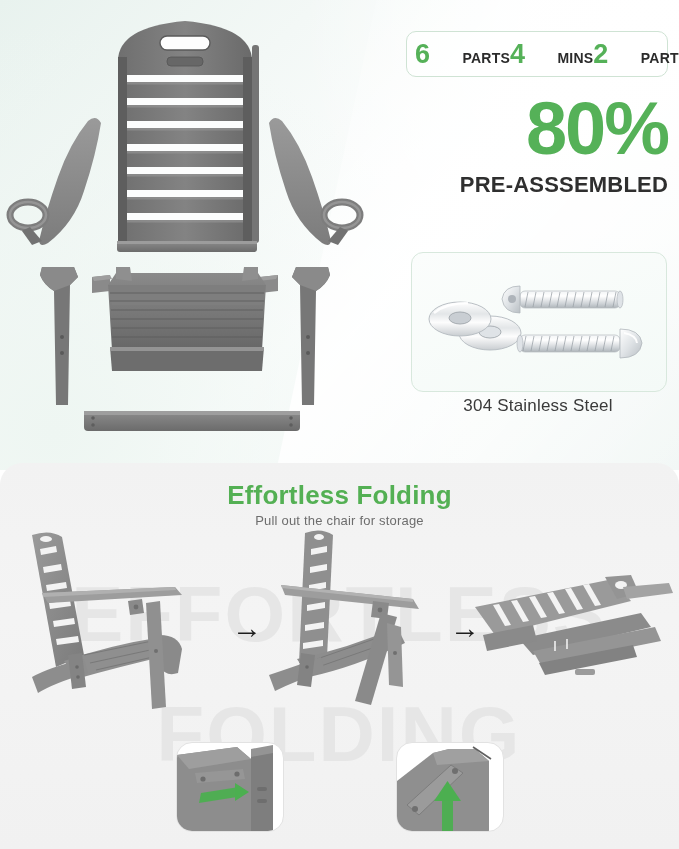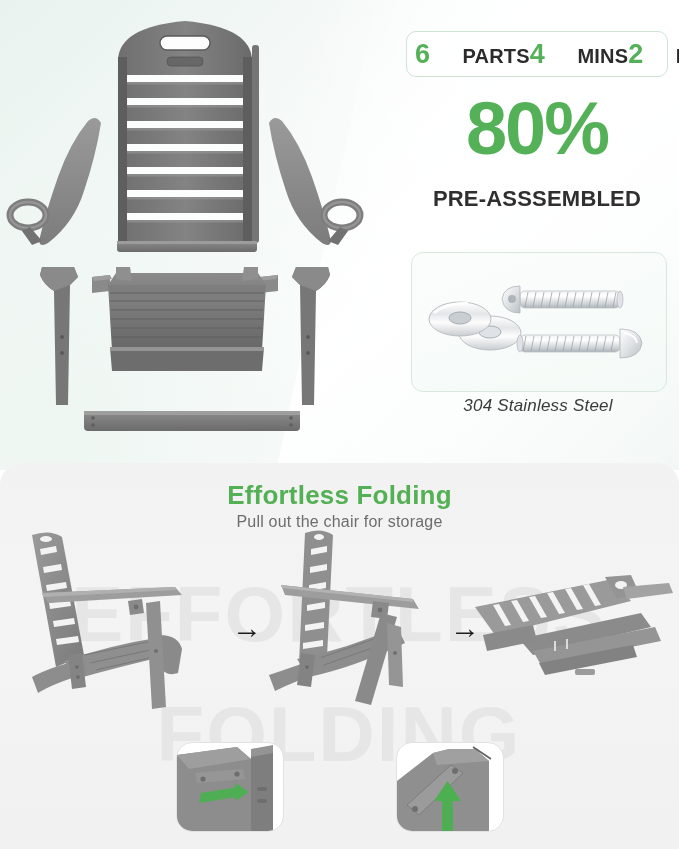--- a/index.html
+++ b/index.html
@@ -28,58 +28,58 @@
   
   .badge-pill{
     position:absolute;left:406px;top:31px;width:262px;height:46px;
     border:1.4px solid #cfe3d4;border-radius:10px;
     background:rgba(255,255,255,.62);
     display:flex;align-items:center;justify-content:space-around;
     box-sizing:border-box;padding:0 8px;
   }
   .badge-item{display:flex;align-items:baseline;white-space:nowrap;}
   .badge-num{font-size:27px;font-weight:bold;color:#55b158;letter-spacing:-.5px;}
-  .badge-unit{font-size:20px;font-weight:bold;color:#2b2b2b;letter-spacing:.2px;margin-left:1px;padding-left:32px;}
-
-  
-  .pct-wrap{position:absolute;left:406px;top:92px;width:262px;text-align:center;}
+  .badge-unit{font-size:14px;font-weight:bold;color:#2b2b2b;letter-spacing:.2px;margin-left:1px;padding-left:32px;}
+
+  
+  .pct-wrap{position:absolute;left:406px;top:92px;width:262px;text-align:right;}
   .pct-big{
     font-size:74px;line-height:74px;font-weight:bold;color:#55b158;
     letter-spacing:-2px;
   }
   .pct-sub{
-    margin-top:20px;font-size:22px;font-weight:bold;color:#2f2f2f;letter-spacing:.2px;
+    margin-top:6px;font-size:22px;font-weight:bold;color:#2f2f2f;letter-spacing:.2px;
   }
 
   
   .hw-card{
     position:absolute;left:411px;top:252px;width:254px;height:138px;
     border:1.2px solid #d8e8dd;border-radius:12px;
     background:linear-gradient(160deg,#fbfdfc 0%,#f4faf7 100%);
     overflow:hidden;
   }
   .hw-caption{
     position:absolute;left:411px;top:396px;width:254px;text-align:center;
-    font-size:17px;color:#3a3a3a;letter-spacing:.2px;font-style:italic;
+    font-size:17px;color:#3a3a3a;letter-spacing:.2px;
   }
 
   
   .bottom-section{
     position:absolute;left:0;top:463px;width:679px;height:386px;
     background:linear-gradient(180deg,#f2f2f2 0%,#f4f4f4 40%,#f1f1f1 100%);
     border-top-left-radius:22px;border-top-right-radius:22px;
     overflow:hidden;
   }
   .fold-title{
     position:absolute;left:0;top:17px;width:679px;text-align:center;
     font-size:26px;font-weight:bold;color:#54b054;letter-spacing:.2px;
   }
   .fold-sub{
     position:absolute;left:0;top:50px;width:679px;text-align:center;
-    font-size:16px;color:#6d6d6d;letter-spacing:.2px;
+    font-size:13px;color:#6d6d6d;letter-spacing:.2px;
   }
   .wm{
     position:absolute;font-weight:bold;color:#e6e6e6;
     letter-spacing:2px;user-select:none;pointer-events:none;
   }
   .wm1{left:-6px;top:112px;width:690px;text-align:center;font-size:78px;line-height:78px;}
   .wm2{left:-6px;top:232px;width:690px;text-align:center;font-size:78px;line-height:78px;}
 
   .arrow{
     position:absolute;font-size:30px;color:#1d1d1d;line-height:1;

